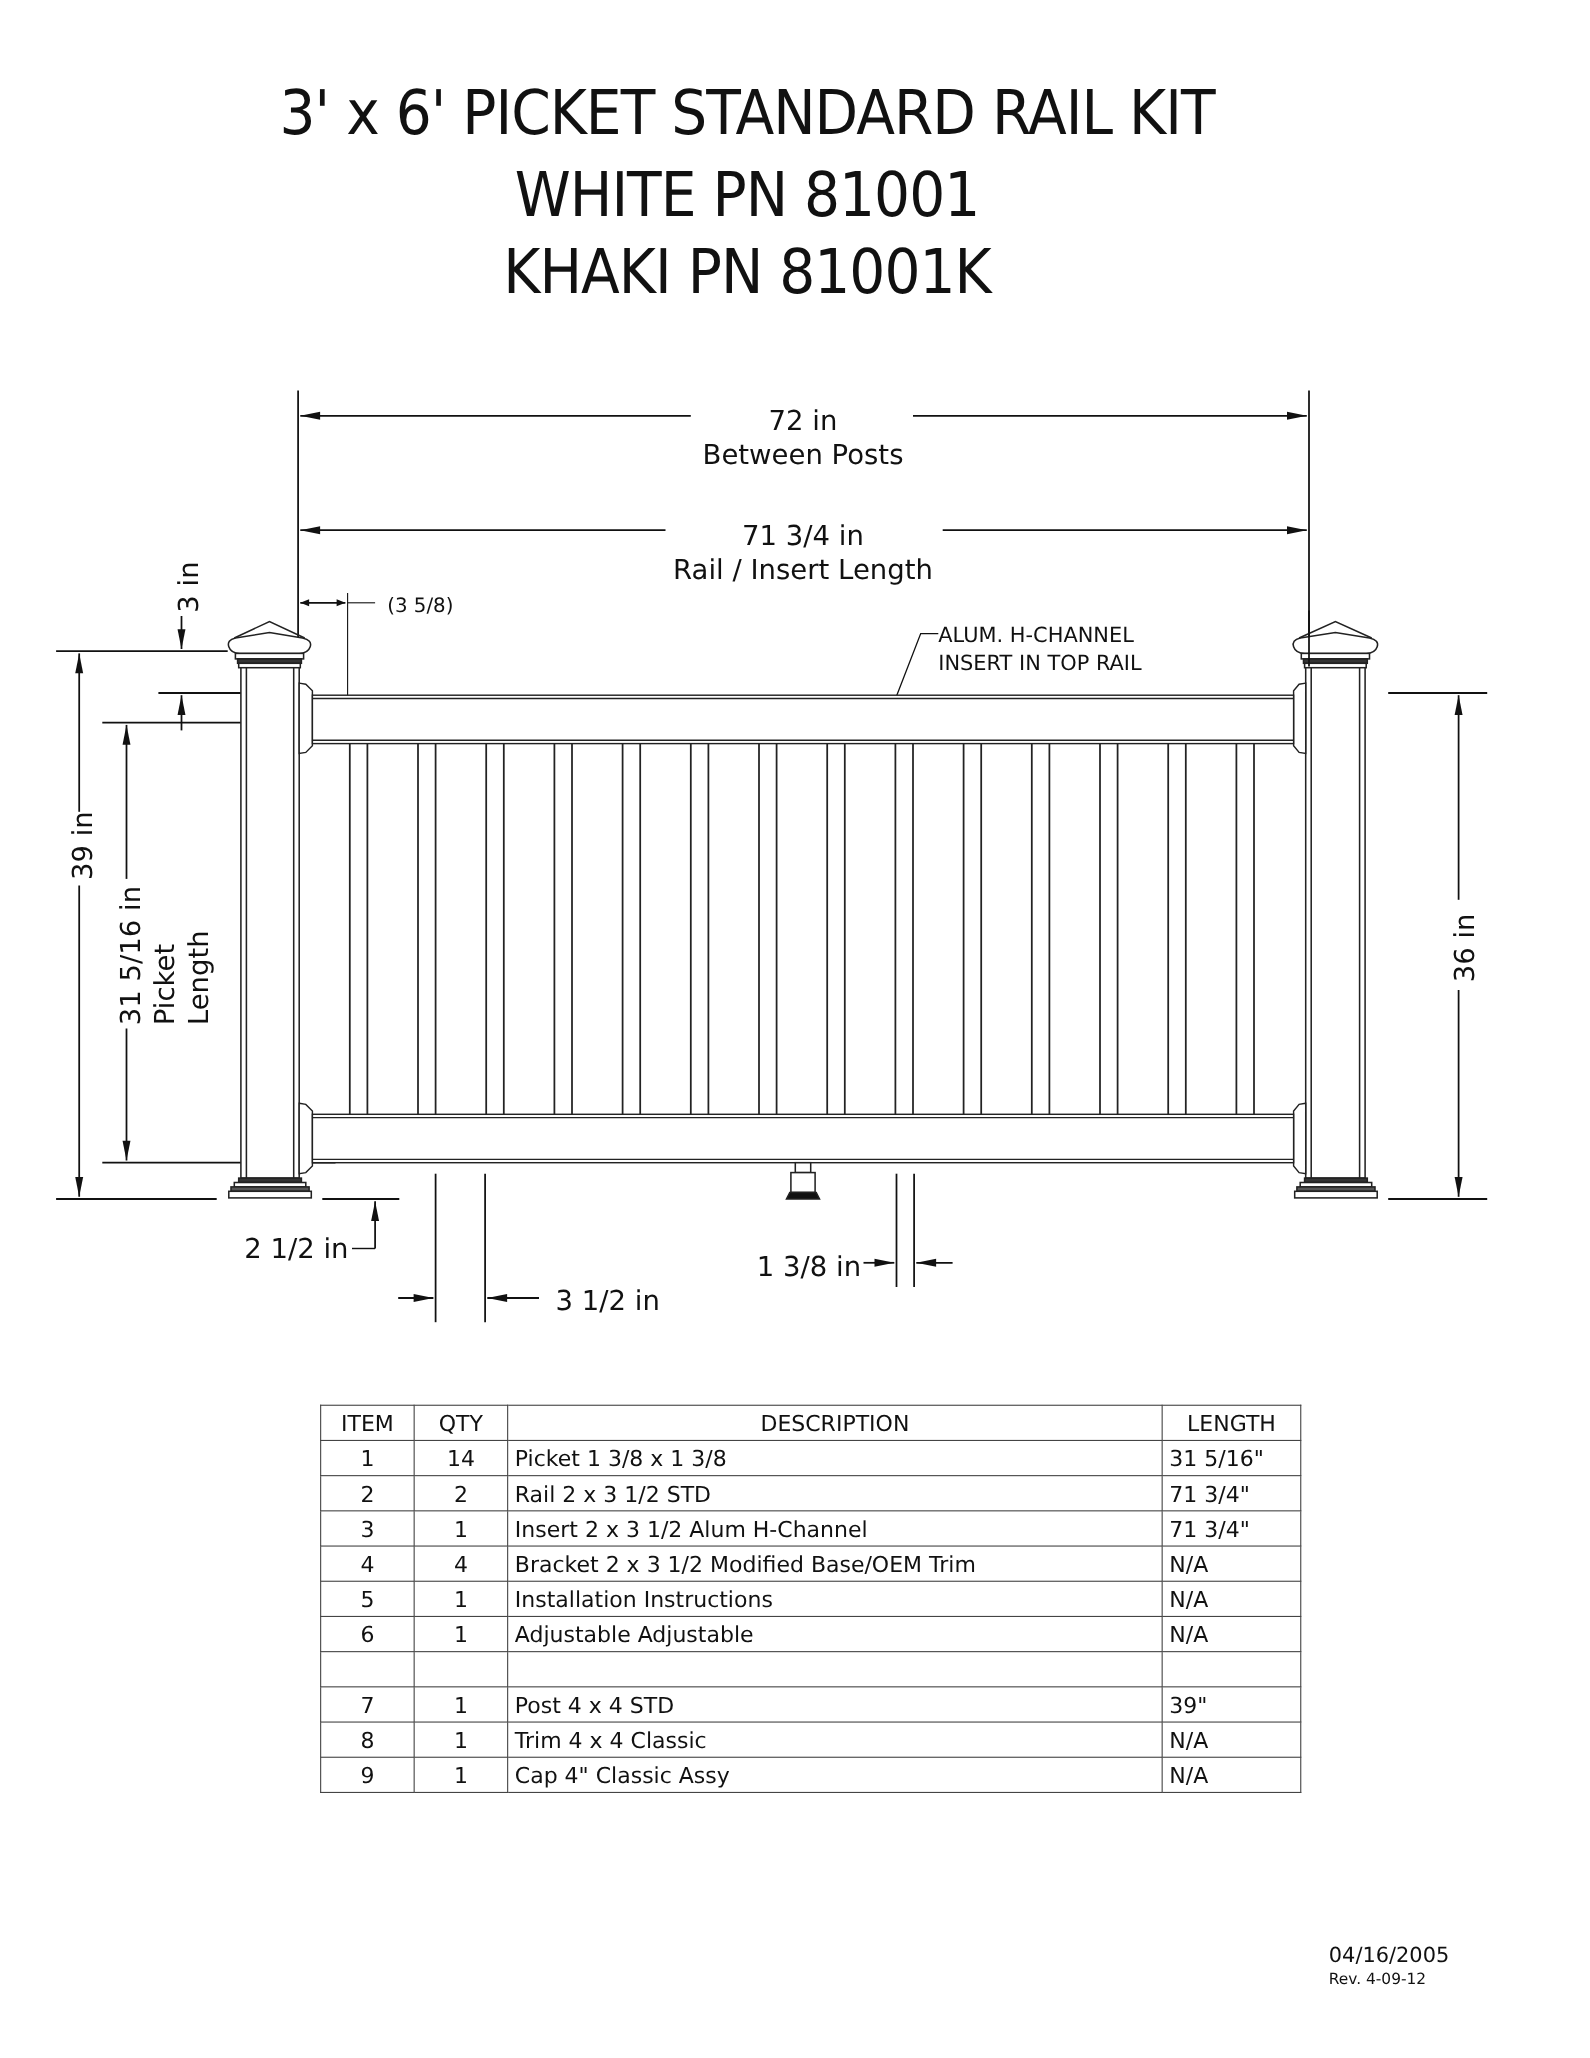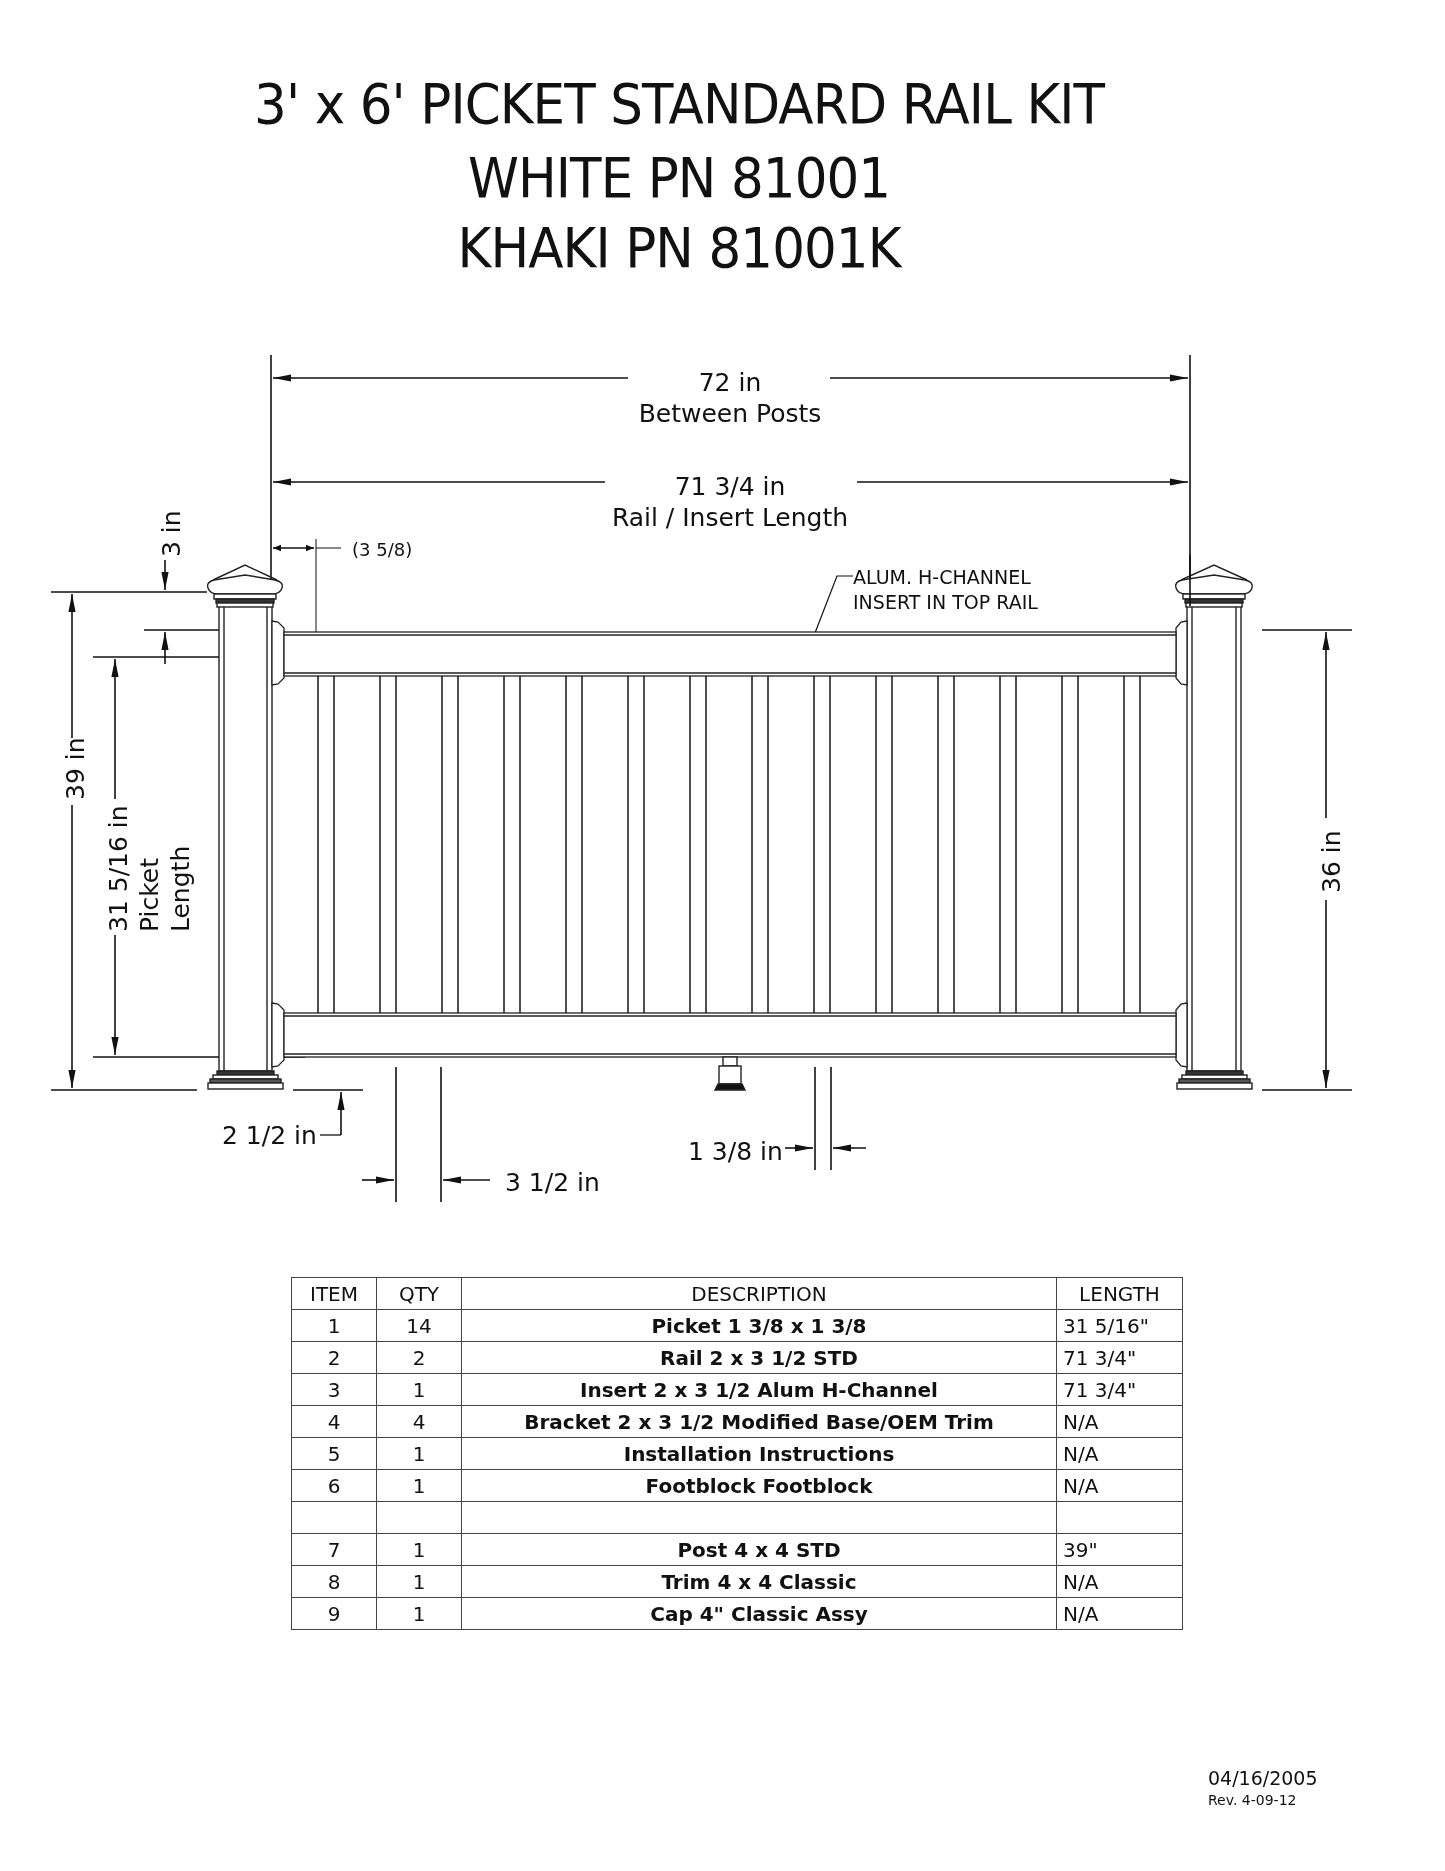--- a/index.html
+++ b/index.html
@@ -11,21 +11,21 @@
   #t2 { top:150px; left:-40px; }
   #t3 { top:220px; left:-40px; }
   svg#drawing { position:absolute; left:0; top:0; }
   svg text { font-family:"DejaVu Sans", "Liberation Sans", sans-serif; fill:#111; }
   .parts { position:absolute; left:291px; top:1277px; width:892px; border-collapse:collapse;
            font-size:20px; }
   .parts td, .parts th { border:1.5px solid #444; height:31px; padding:0 6px; font-weight:normal; white-space:nowrap; }
   .parts .caption-cell { text-align:center; }
   .parts .c-item { width:72px; text-align:center; }
   .parts .c-qty { width:72px; text-align:center; }
-  .parts .c-desc { text-align:center;font-weight:bold; }
+  .parts .c-desc { text-align:left; }
   .parts .c-desc-h { }
   .parts .c-len { width:113px; text-align:left; }
   .parts .c-len-h { text-align:center; }
   .date { position:absolute; left:1208px; top:1767px; font-size:19px; }
   .rev { position:absolute; left:1208px; top:1792px; font-size:14px; }
 </style>
 </head>
 <body>
 
 <div class="title" id="t1">3' x 6' PICKET STANDARD RAIL KIT</div>
@@ -265,21 +265,21 @@
       </tr>
   <tr>
         <td class="c-item">5</td>
         <td class="c-qty">1</td>
         <td class="c-desc">Installation Instructions</td>
         <td class="c-len">N/A</td>
       </tr>
   <tr>
         <td class="c-item">6</td>
         <td class="c-qty">1</td>
-        <td class="c-desc">Footblock Footblock</td>
+        <td class="c-desc">Adjustable Adjustable</td>
         <td class="c-len">N/A</td>
       </tr>
   <tr>
         <td class="c-item"></td>
         <td class="c-qty"></td>
         <td class="c-desc"></td>
         <td class="c-len"></td>
       </tr>
   <tr>
         <td class="c-item">7</td>

